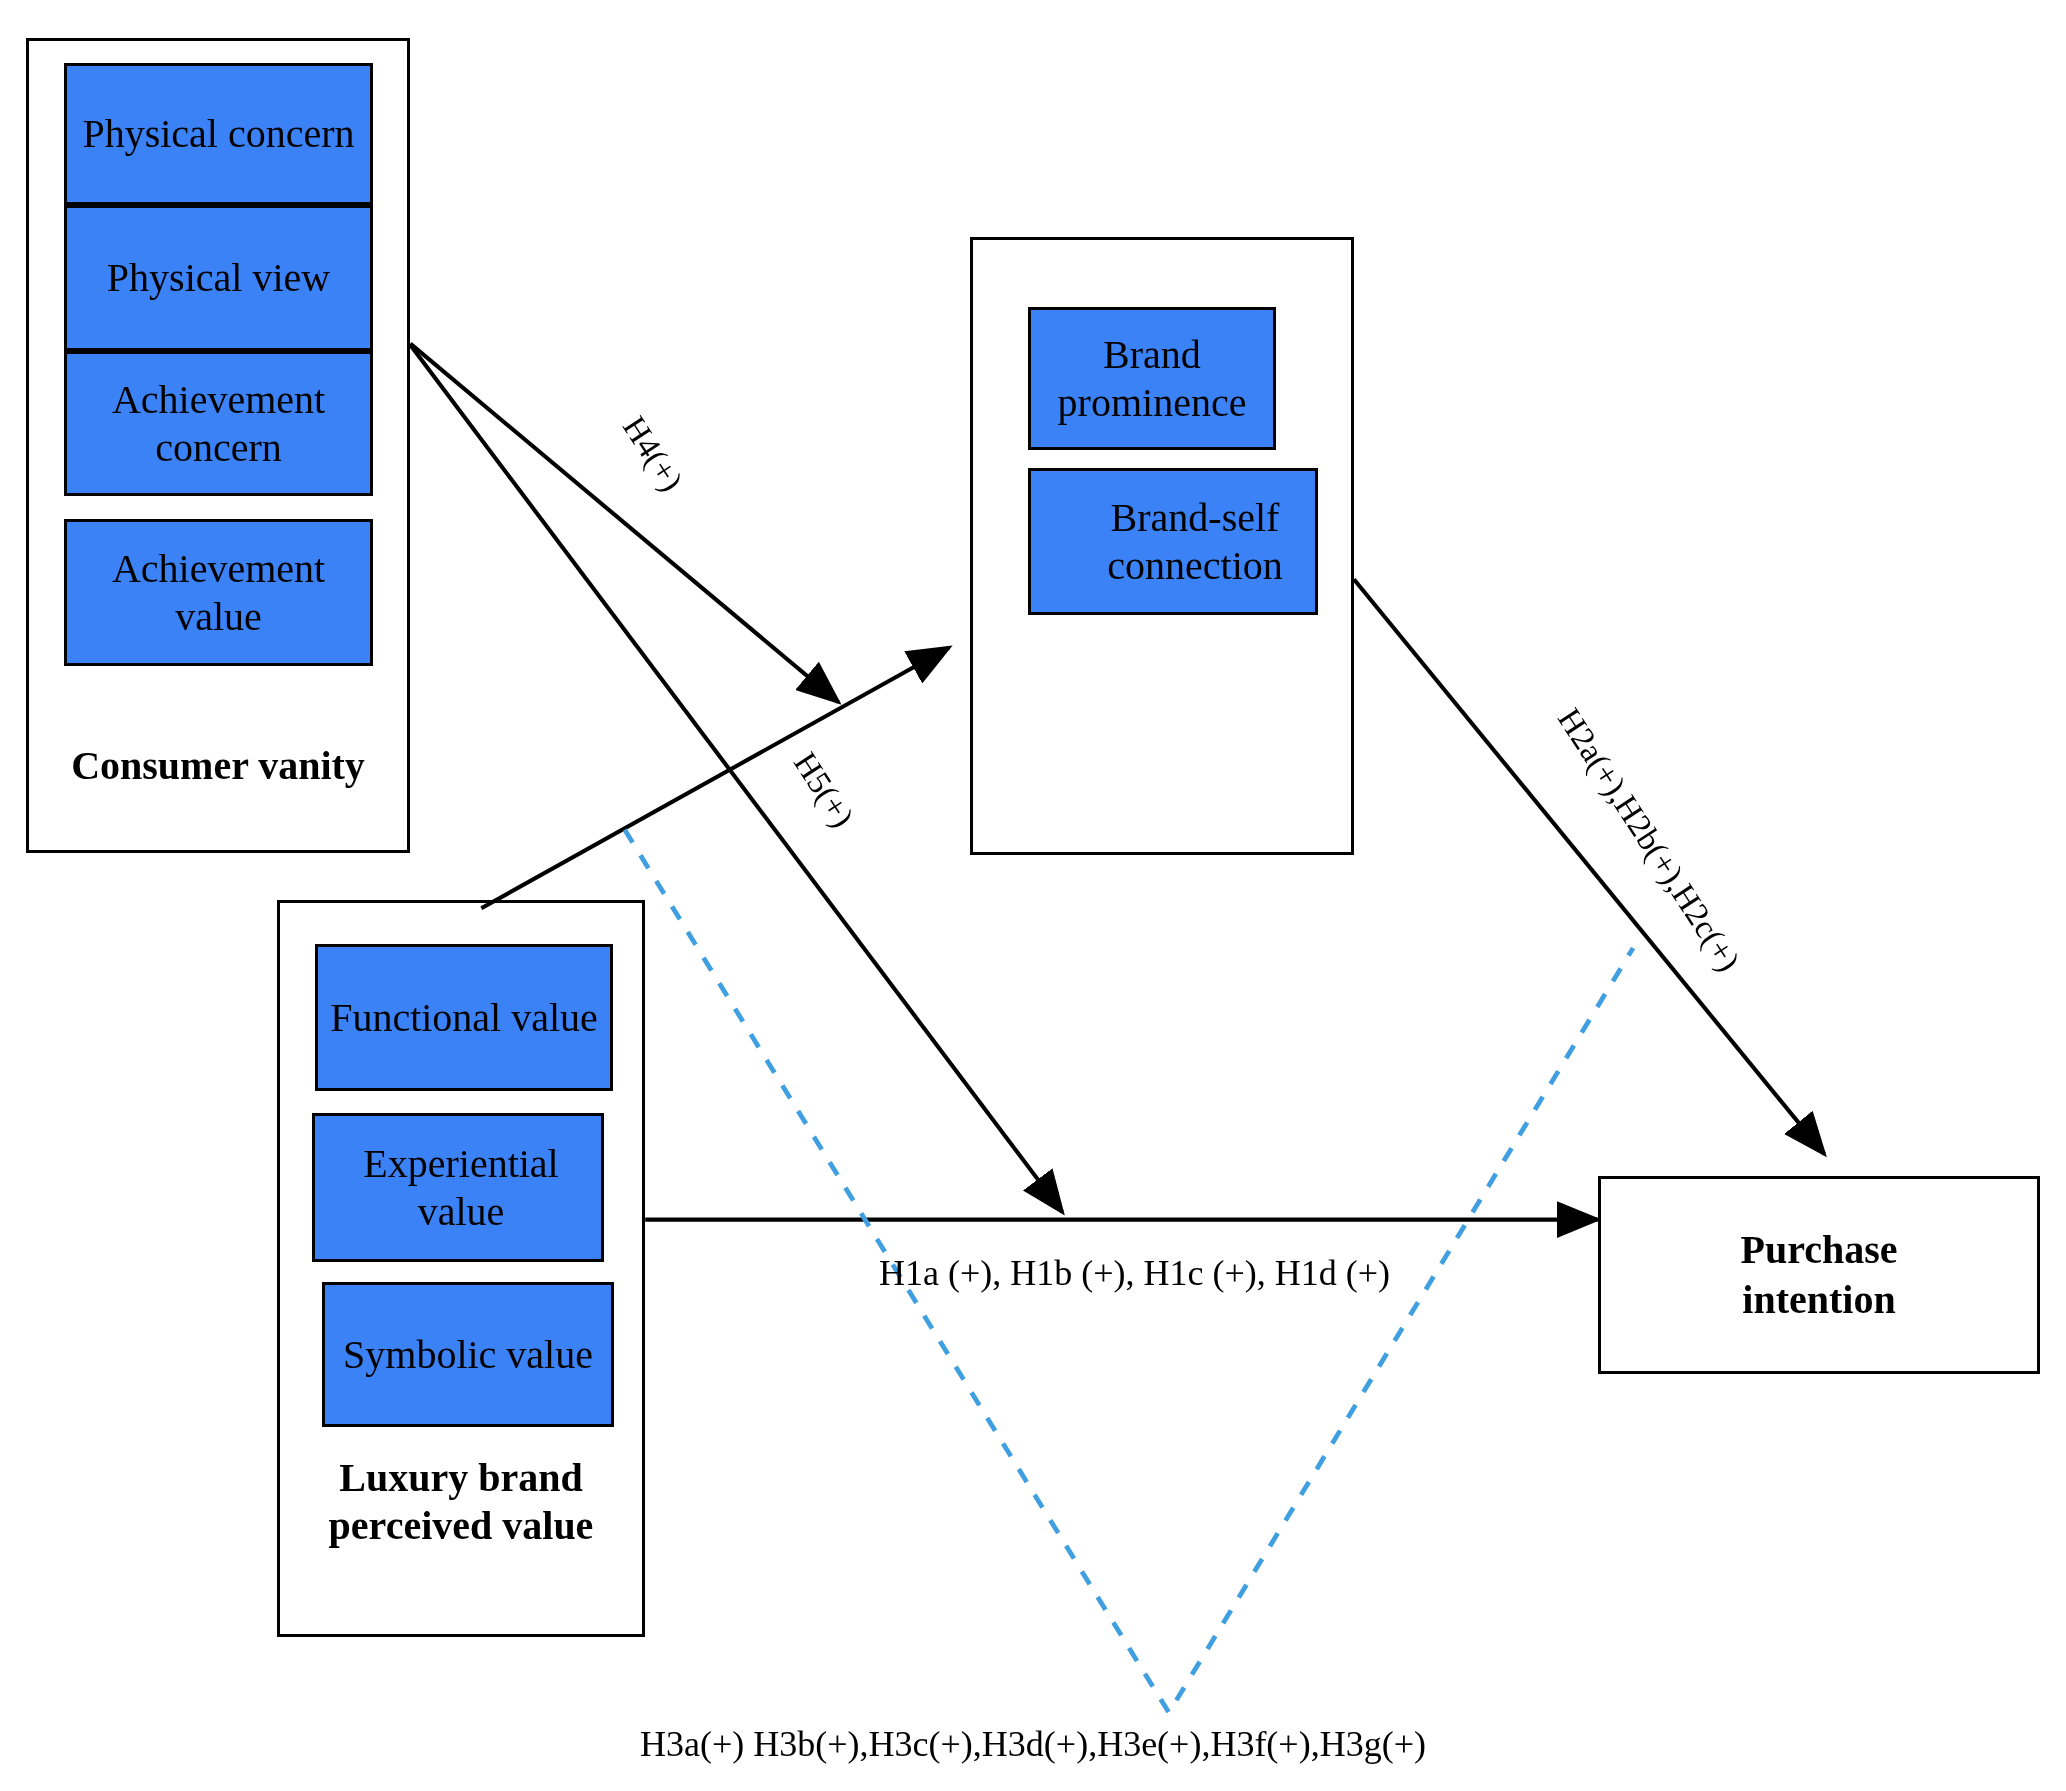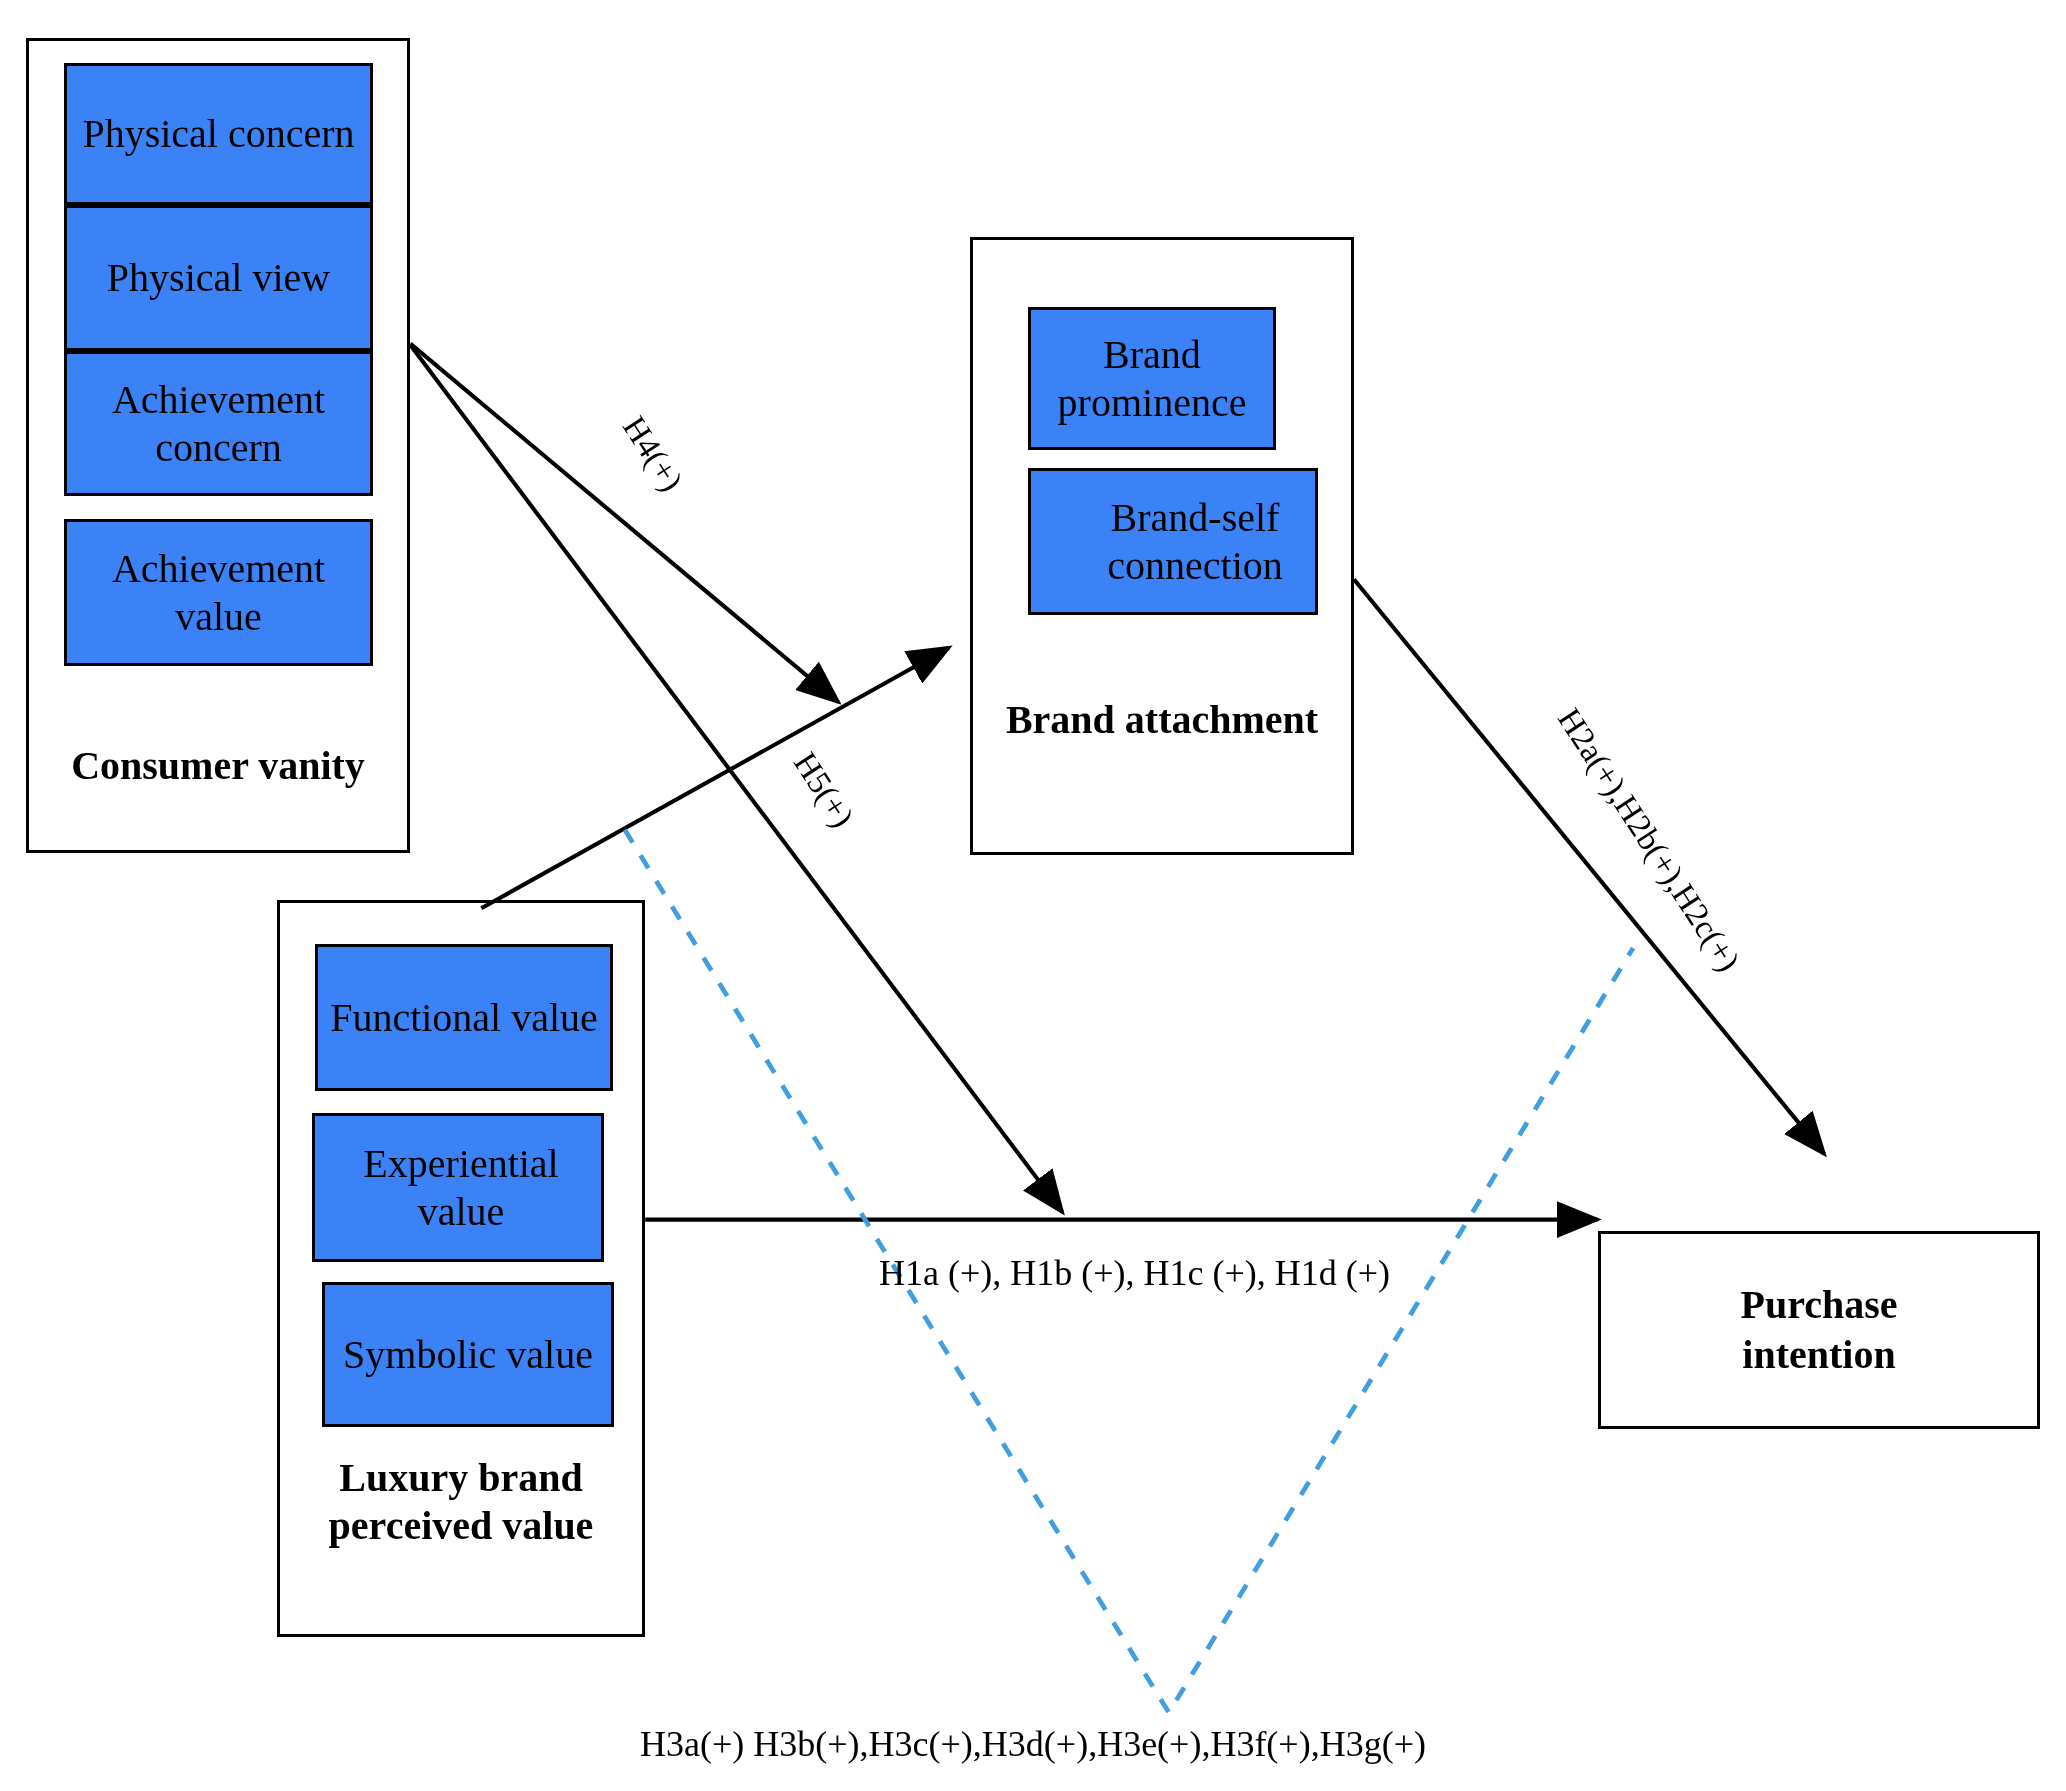--- a/index.html
+++ b/index.html
@@ -108,34 +108,33 @@
   <div class="sub-box" style="left:64px; top:519px; width:309px; height:147px;">Achievement
 value</div>
   <div class="group-label" style="left:26px; top:742px; width:384px;">Consumer vanity</div>
 
   <div class="container-box" style="left:970px; top:237px; width:384px; height:618px;">
   </div>
   <div class="sub-box" style="left:1028px; top:307px; width:248px; height:143px;">Brand
 prominence</div>
   <div class="sub-box" style="left:1028px; top:468px; width:290px; height:147px;padding-left:44px;">Brand-self
 connection</div>
-  <div class="group-label" style="left:970px; top:696px; width:384px;">Brand attachment</div>
 
   <div class="container-box" style="left:277px; top:900px; width:368px; height:737px;">
   </div>
   <div class="sub-box" style="left:315px; top:944px; width:298px; height:147px;">Functional
 value</div>
   <div class="sub-box" style="left:312px; top:1113px; width:292px; height:149px;padding-left:6px;">Experiential
 value</div>
   <div class="sub-box" style="left:322px; top:1282px; width:292px; height:145px;">Symbolic
 value</div>
   <div class="group-label" style="left:277px; top:1454px; width:368px;">Luxury brand
 perceived value</div>
 
-  <div class="plain-box" style="left:1598px; top:1231px; width:442px; height:198px;">Purchase
+  <div class="plain-box" style="left:1598px; top:1176px; width:442px; height:198px;">Purchase
 intention</div>
 
   <div class="edge-label" style="left:646px; top:410px; transform:rotate(57deg);">H4(+)</div>
 
   <div class="edge-label" style="left:817px; top:746px; transform:rotate(57deg);">H5(+)</div>
 
   <div class="edge-label" style="left:1581px; top:702px; transform:rotate(57deg);">H2a(+),H2b(+),H2c(+)</div>
 
   <div class="flat-label" style="left:879px; top:1237px;margin-top:15px;">H1a (+), H1b (+), H1c (+), H1d (+)</div>
 

